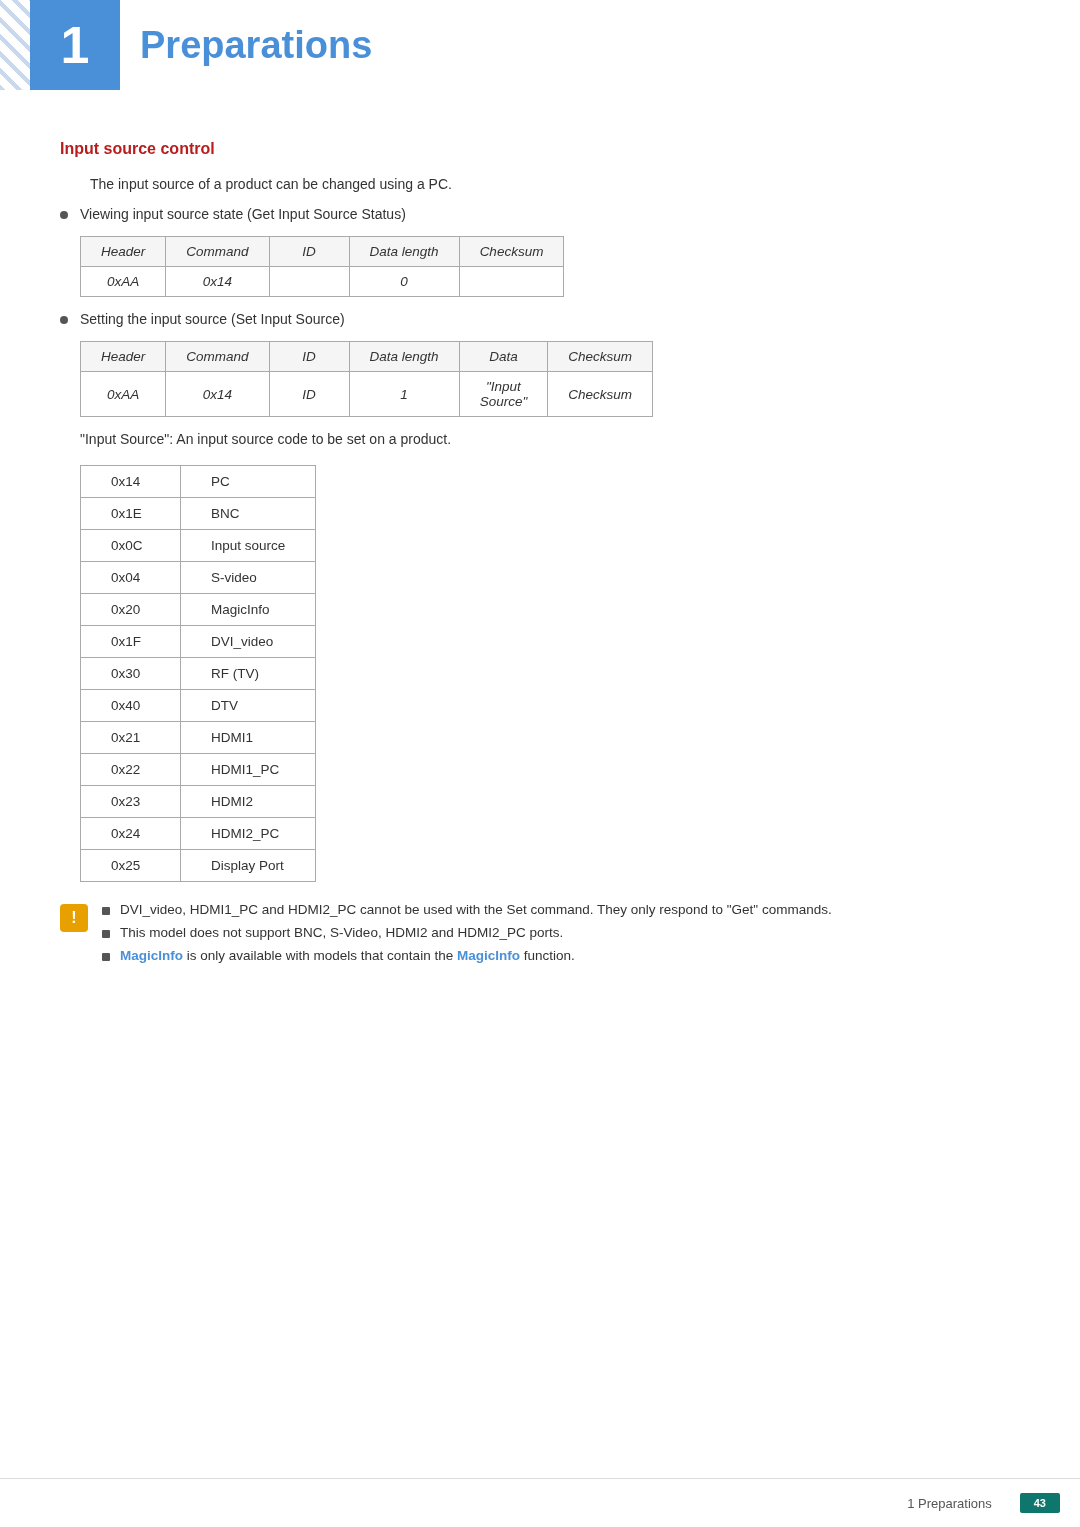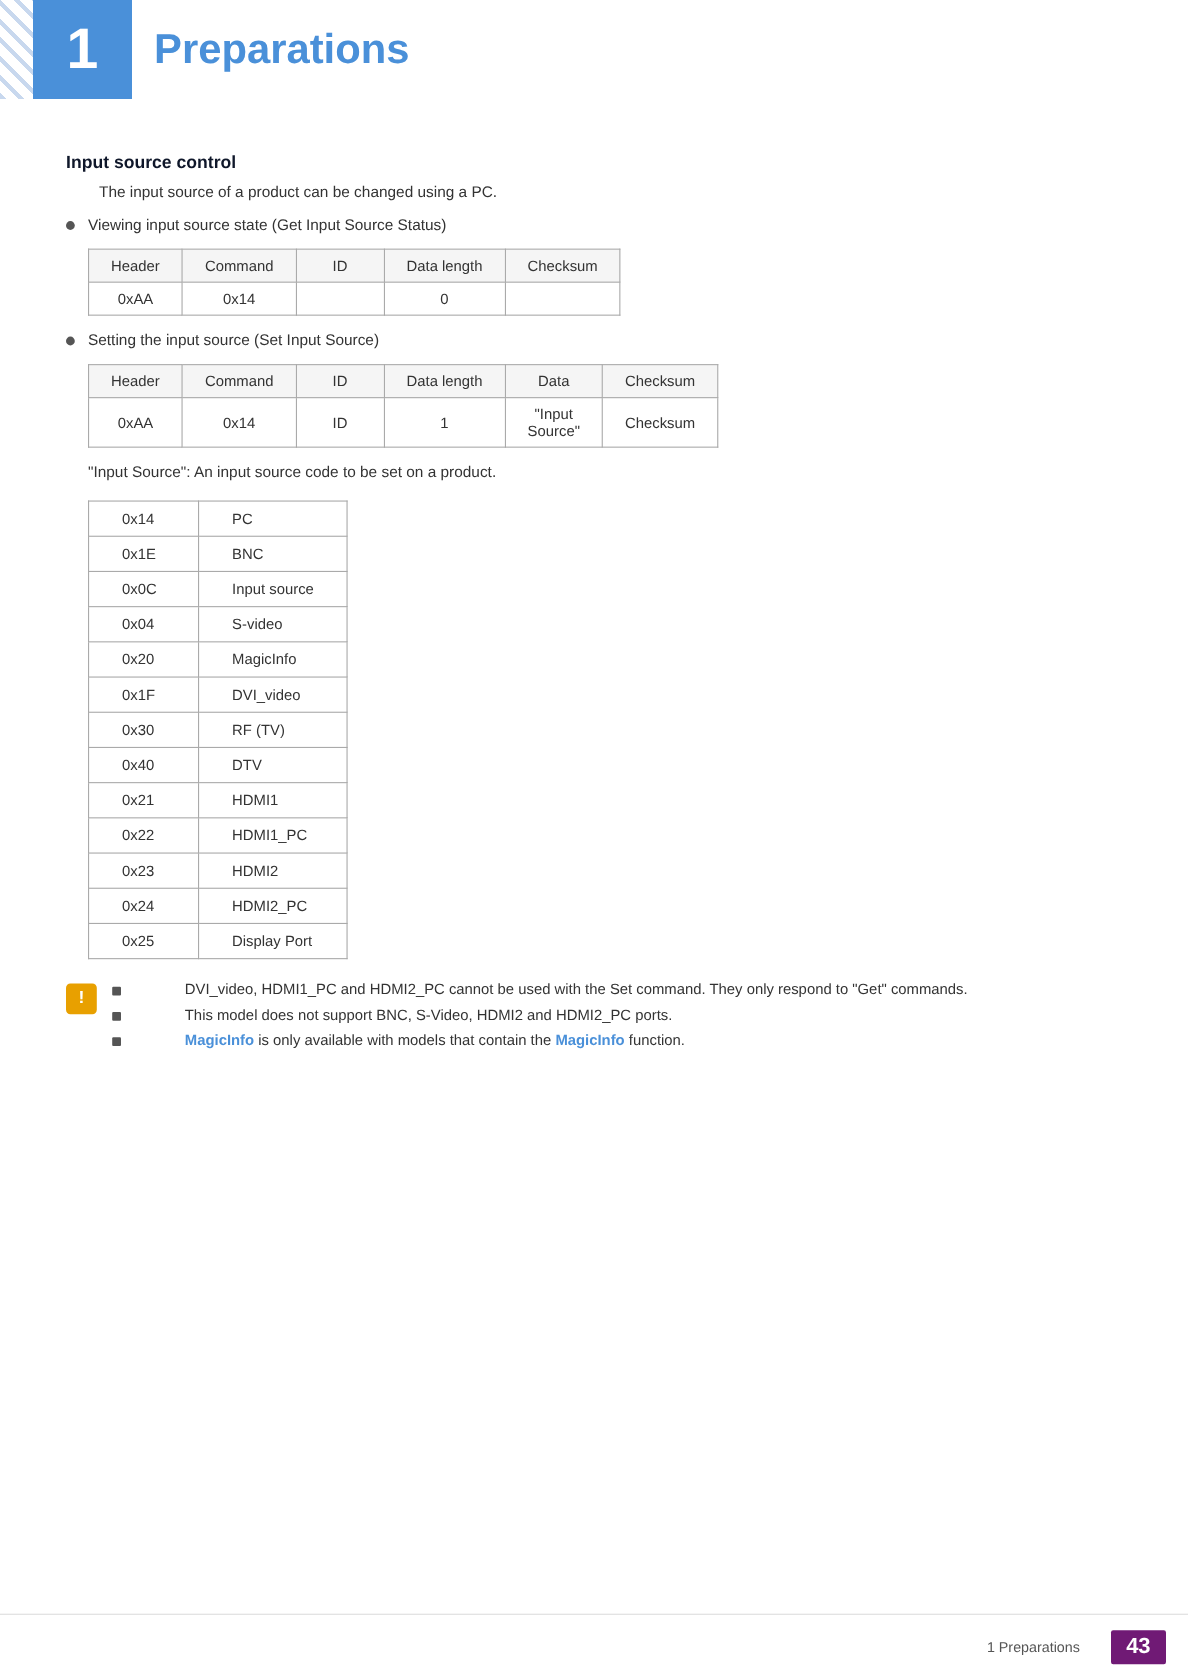--- a/index.html
+++ b/index.html
@@ -53,24 +53,24 @@
         transparent 12px
       );
       flex-shrink: 0;
     }
 
     .content-area {
       padding: 0 60px 60px 60px;
     }
 
     .section-title {
-      color: #0f172a;
+      color: #b91c1c;
       font-size: 16px;
       font-weight: bold;
-      margin-bottom: 8px;
+      margin-bottom: 18px;
     }
 
     .bullet-item {
       display: flex;
       align-items: flex-start;
       margin-bottom: 10px;
     }
 
     .bullet-dot {
       width: 8px;
@@ -92,20 +92,21 @@
       border-collapse: collapse;
       margin: 14px 0 14px 20px;
       font-size: 13.5px;
     }
 
     .data-table th, .data-table td {
       border: 1px solid #aaa;
       padding: 7px 20px;
       text-align: center;
       min-width: 80px;
+      font-style: italic;
     }
 
     .data-table th {
       background: #f5f5f5;
       font-weight: normal;
     }
 
     
     .source-table {
       border-collapse: collapse;
@@ -145,21 +146,20 @@
     .note-items {
       flex: 1;
     }
 
     .note-item {
       display: flex;
       align-items: flex-start;
       margin-bottom: 8px;
       font-size: 13.5px;
       color: #333;
-      gap: 48px;
     }
 
     .note-bullet {
       width: 8px;
       height: 8px;
       background: #555;
       border-radius: 1px;
       margin-top: 5px;
       margin-right: 10px;
       flex-shrink: 0;
@@ -178,23 +178,23 @@
       border-top: 1px solid #ddd;
     }
 
     .footer-text {
       font-size: 13px;
       color: #555;
       margin-right: 28px;
     }
 
     .footer-page-num {
-      background: #701a75;
+      background: #0f766e;
       color: #fff;
-      font-size: 20px;
+      font-size: 11px;
       font-weight: bold;
       padding: 4px 14px;
       border-radius: 2px;
     }
 
     .header-wrapper {
       display: flex;
       align-items: stretch;
       margin-bottom: 50px;
     }

